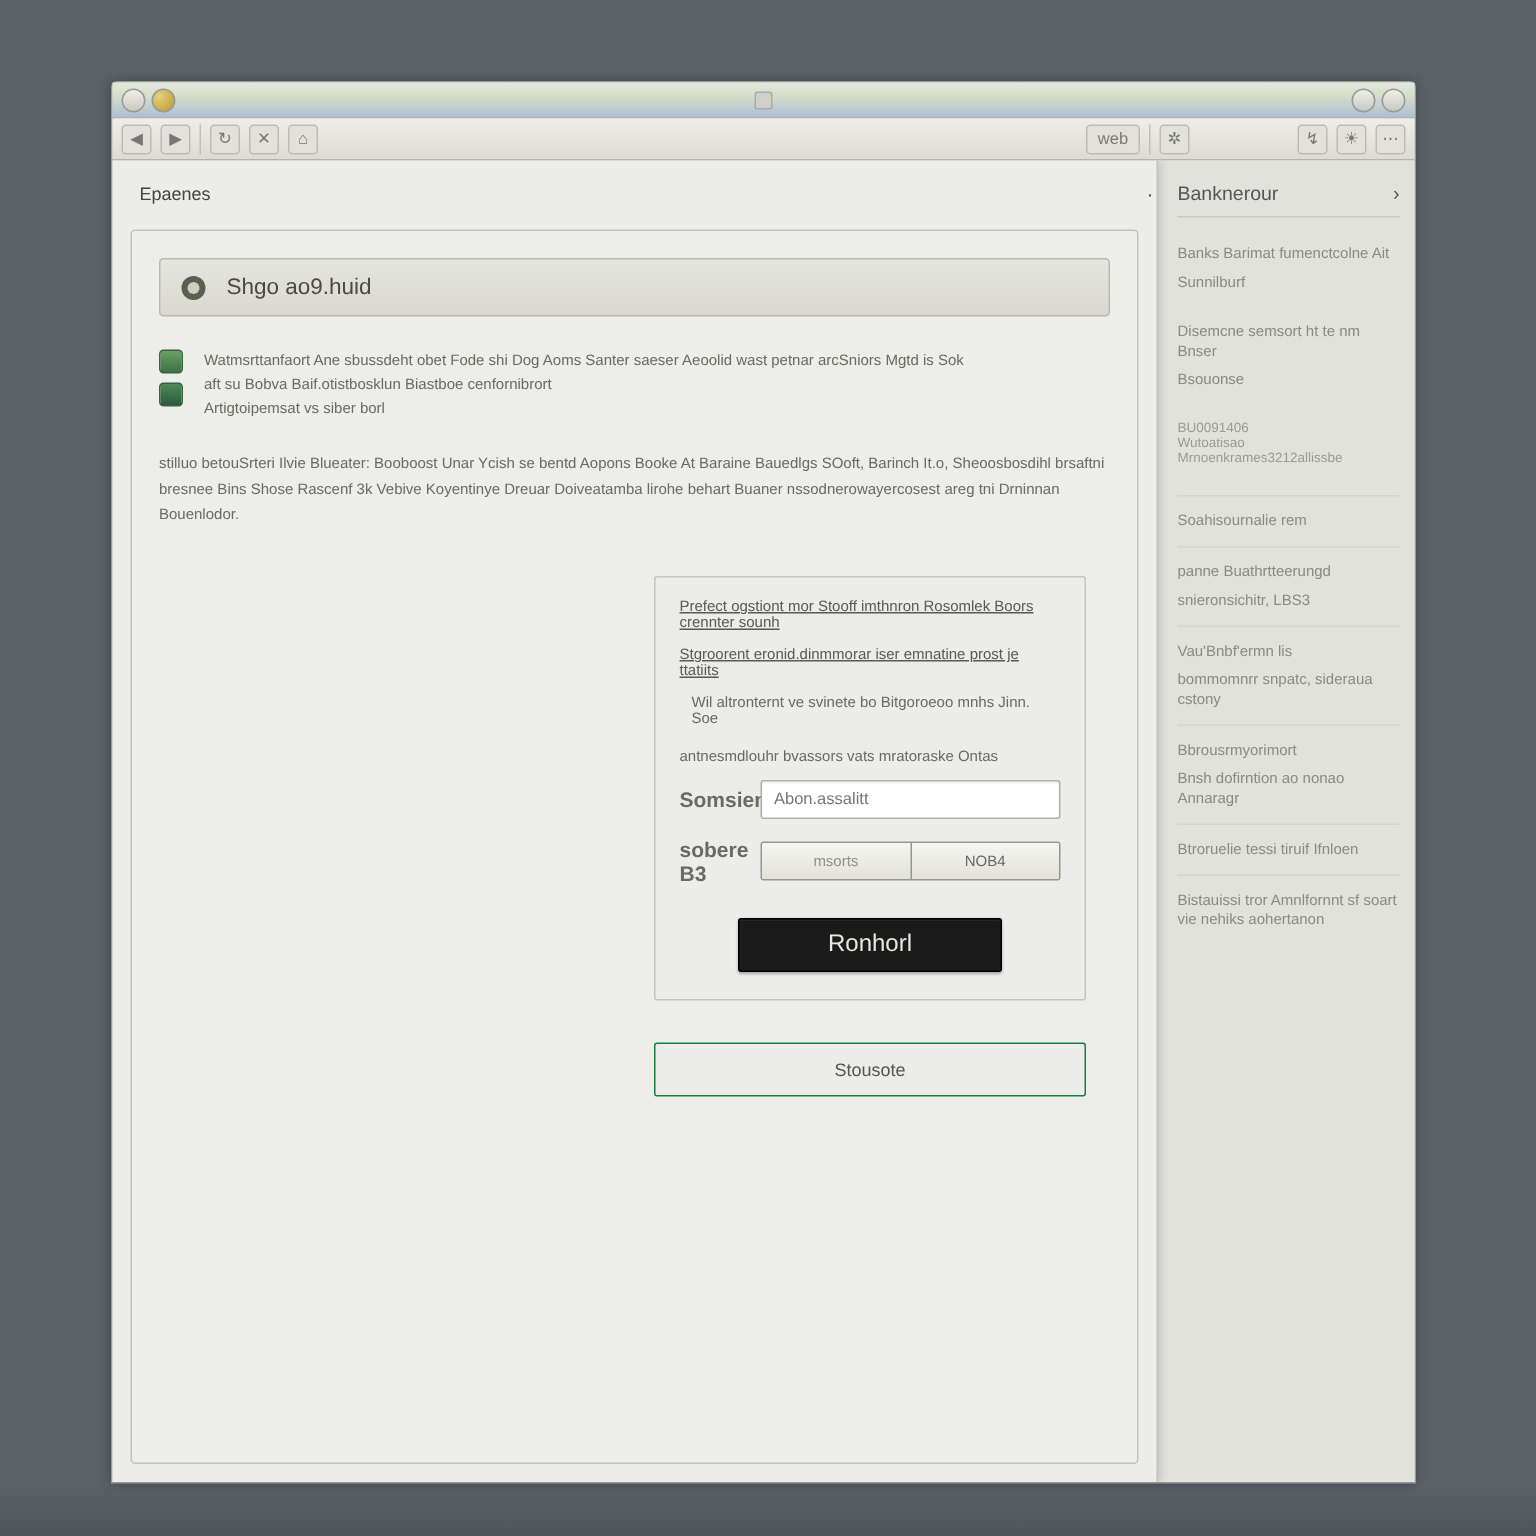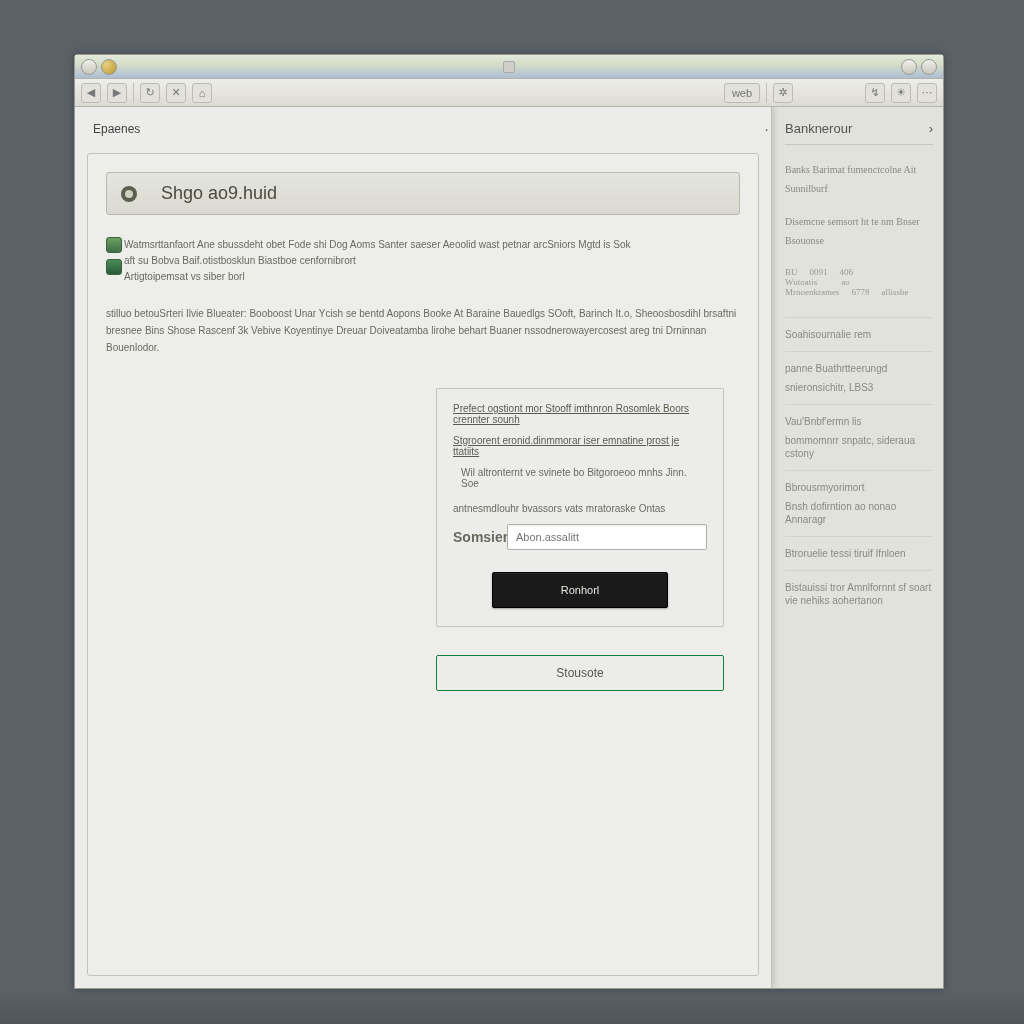--- a/index.html
+++ b/index.html
@@ -93,22 +93,22 @@
     border-bottom: 1px solid #c8c8c0;
     padding-bottom: 8px;
     margin-bottom: 18px;
   }
   .rp-item {
     margin-bottom: 6px;
     font-size: 10px;
     color: #8a8a80;
     line-height: 1.3;
   }
-  .rp-block { margin-bottom: 20px; font-family: Liberation Serif, serif; }
-  .rp-row { display:flex; gap:12px; font-size:9px; color:#9a9a90; }
+  .rp-block { margin-bottom: 20px; }
+  .rp-row { display:flex; font-size:9px; color:#9a9a90; }
   .rp-line { height: 1px; background:#d4d4cc; margin: 10px 0; }
 
   
   .dialog {
     position: absolute;
     left: 0;
     top: 0;
     bottom: 0;
     width: 697px;
     background: #ececea;
@@ -138,38 +138,38 @@
     overflow: hidden;
   }
 
   .banner {
     border: 1px solid #b8b8ae;
     background: linear-gradient(#e5e5df, #d9d9d1);
     border-radius: 3px;
     padding: 10px 14px;
     display:flex;
     align-items:center;
-    gap:24px;
-    font-size: 18px;
+    gap:14px;
+    font-size: 15px;
     color: #4a4a40;
   }
   .banner-icon {
     width: 16px; height: 16px;
     background: #5a6050;
     border-radius: 50%;
     position: relative;
   }
   .banner-icon::after{
     content:""; position:absolute; left:4px; top:4px; width:8px;height:8px;
     border-radius:50%; background:#cfcfbf;
   }
 
   .info-block {
     display:flex;
-    gap: 2px;
+    gap: 14px;
     margin-top: 22px;
     font-size: 10px;
     color:#6a6a60;
   }
   .info-icon {
     width: 16px; height: 16px; flex:none;
     background: linear-gradient(#6ca060,#3d7048);
     border:1px solid #3a6040; border-radius:3px;
   }
   .info-text div { line-height: 1.6; }
@@ -235,21 +235,21 @@
   .seg.dim { color:#909088; }
 
   .primary-btn {
     display:block;
     margin: 22px auto 0 auto;
     width: 176px;
     height: 36px;
     background: #1a1a1a;
     border: 1px solid #000;
     color: #e8e8e2;
-    font-size: 11px;
+    font-size: 16px;
     border-radius: 2px;
     box-shadow: 0 1px 0 rgba(255,255,255,0.06) inset, 0 1px 2px rgba(0,0,0,0.3);
     cursor:pointer;
     text-align:center;
   }
 
   .secondary-btn {
     display:block;
     margin: 28px 0 0 330px;
     width: 288px;
@@ -326,21 +326,21 @@
             <span>0091</span>
             <span>406</span>
         </div>
         <div class="rp-row">
           <span>Wutoatis</span>
             <span></span>
             <span>ao</span>
         </div>
         <div class="rp-row">
           <span>Mrnoenkrames</span>
-            <span>6778</span>
+            <span>3212</span>
             <span>allissbe</span>
         </div>
       </div>
       <div class="rp-line"></div>
       <div class="rp-item">Soahisournalie rem</div>
       <div class="rp-line"></div>
       <div class="rp-item">panne Buathrtteerungd</div>
       <div class="rp-item">snieronsichitr, LBS3</div>
       <div class="rp-line"></div>
       <div class="rp-item">Vau'Bnbf'ermn lis</div>
@@ -385,20 +385,27 @@
           <a class="form-link">Prefect ogstiont mor Stooff imthnron Rosomlek Boors crennter sounh</a>
           <a class="form-link">Stgroorent eronid.dinmmorar iser emnatine prost je ttatiits</a>
           <div class="form-hint">Wil altronternt ve svinete bo Bitgoroeoo mnhs Jinn. Soe</div>
           <div class="form-head">antnesmdlouhr bvassors vats mratoraske Ontas</div>
 
           <div class="field-row">
             <span class="field-label">Somsien</span>
             <input class="text-input" type="text" placeholder="Abon.assalitt" style="">
           </div>
 
+          <div class="field-row">
+            <span class="field-label">sobere B3</span>
+            <div class="seg-group">
+              <div class="seg dim">msorts</div>
+              <div class="seg">NOB4</div>
+            </div>
+          </div>
 
           <button class="primary-btn">Ronhorl</button>
         </div>
 
         <button class="secondary-btn">Stousote</button>
 
       </div>
     </div>
 
   </div>

